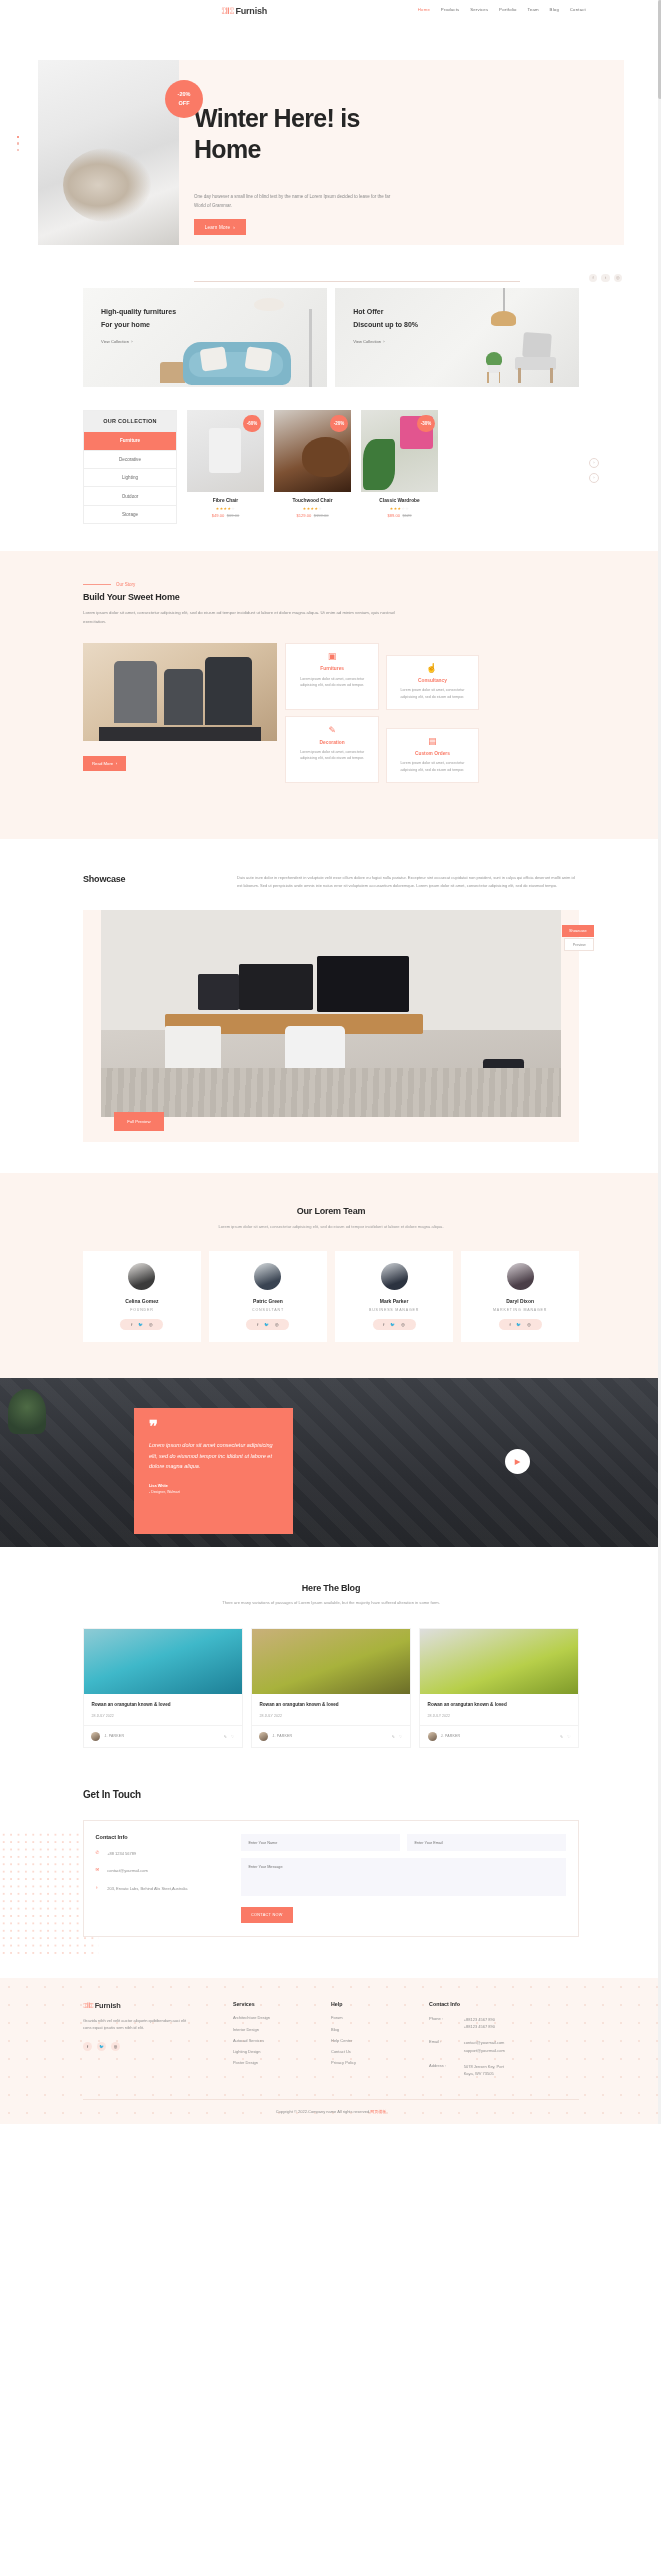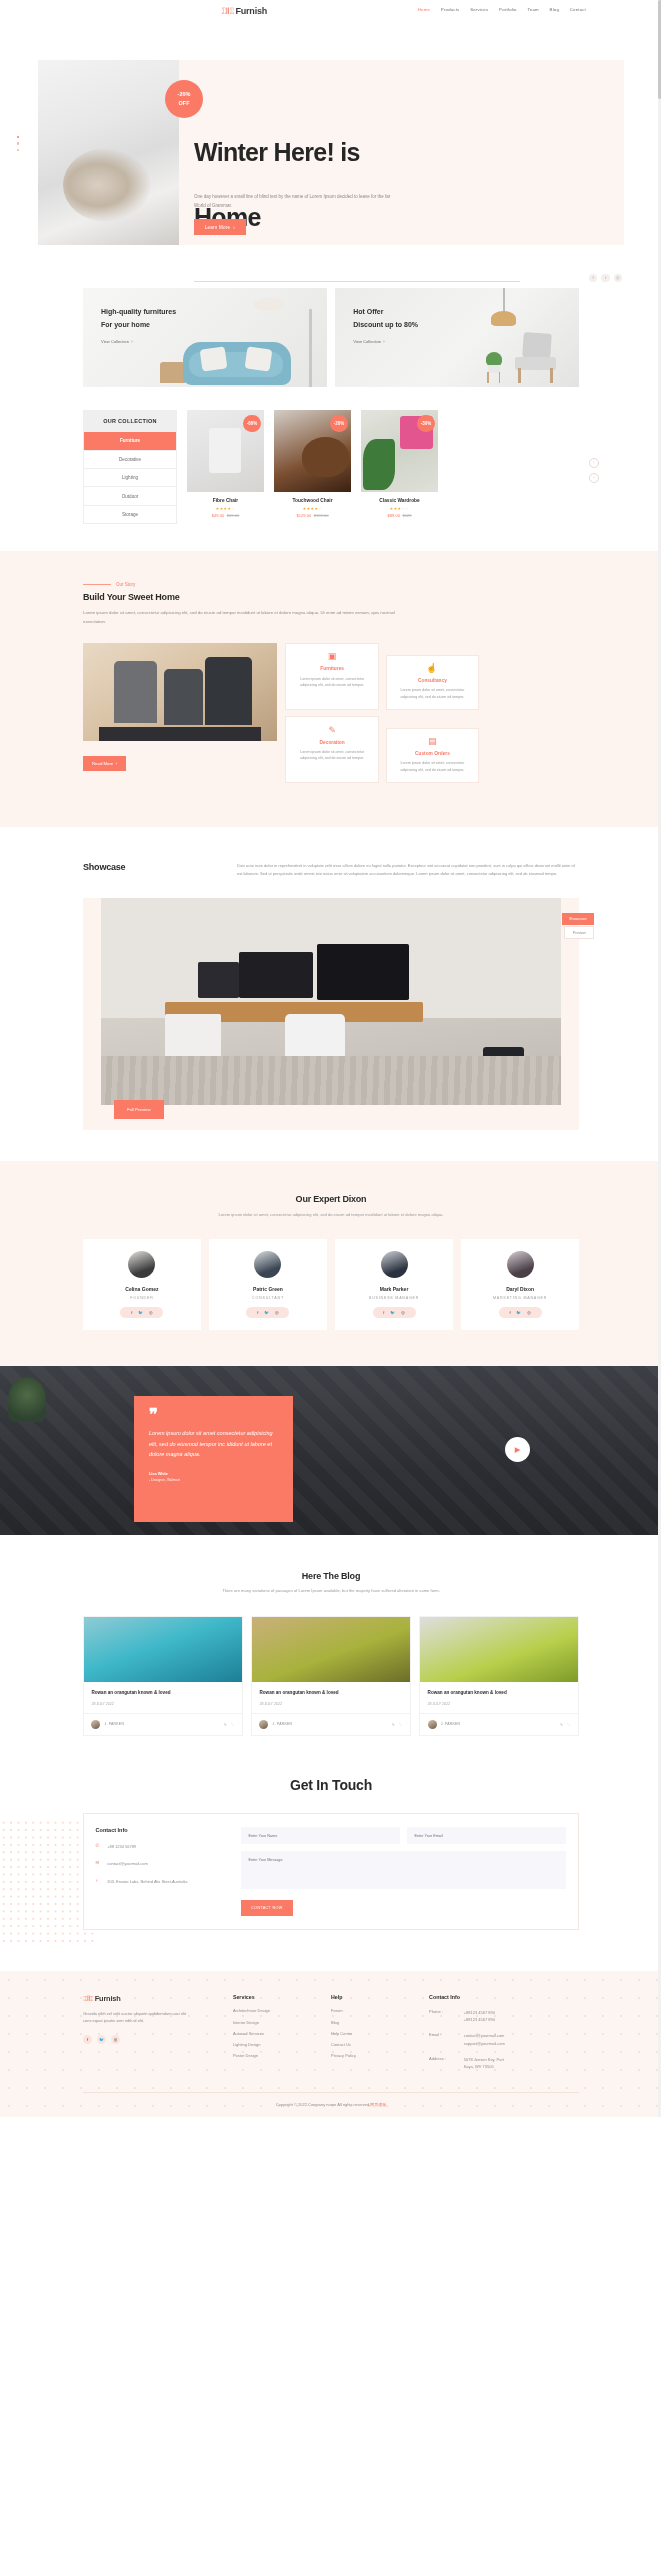--- a/index.html
+++ b/index.html
@@ -44,21 +44,21 @@
   .badge-discount {
     position: absolute; left: 165px; top: 58px; width: 38px; height: 38px;
     border-radius: 50%; background: #fa7a66; color: #fff;
     display: flex; flex-direction: column; align-items: center; justify-content: center;
     font-size: 5.5px; font-weight: bold; line-height: 1.6; z-index: 5;
   }
   .hero-title {
     position: absolute; left: 194px; top: 81px; width: 381px;
     font-size: 25px; font-weight: bold; color: #262626; line-height: 1.25; letter-spacing: -0.7px;
   }
-  .hero-title .u { position: relative; display: inline-block; margin-top: 34px; }
+  .hero-title .u { position: relative; display: inline-block; }
   .hero-title .u:after {
     content: ""; position: absolute; left: 0; right: 0; bottom: 3.3px; height: 2.5px;
     background: #fa9b8c; z-index: -1;
   }
   .hero-sub {
     position: absolute; left: 194px; top: 170px; width: 199px;
     font-size: 4.5px; color: #8a8a8a; line-height: 2;
   }
   .btn-primary {
     display: inline-block; background: #fa7a66; color: #fff; border: 0;
@@ -137,21 +137,21 @@
   .prices { text-align: center; font-size: 4.1px; margin-top: 2.5px; }
   .price-now { color: #fa7a66; }
   .price-old { color: #b9b9b9; text-decoration: line-through; margin-left: 2.5px; }
   .col-arrows { position: absolute; right: -20px; top: 71px; display: flex; flex-direction: column; gap: 5px;}
   .col-arrow {
     width: 10px; height: 10px; border-radius: 50%; border: 0.8px solid #e8d9d4;
     display: flex; align-items: center; justify-content: center; font-size: 4.1px; color: #c9b6b0; cursor: pointer;
   }
 
   
-  .story { background: #fdf4ef; padding: 31px 0 44px 0; margin-top: 26.5px; }
+  .story { background: #fdf4ef; padding: 31px 0 56px 0; margin-top: 26.5px; }
   .eyebrow { display: flex; align-items: center; gap: 5px; font-size: 4.5px; color: #fa7a66; }
   .eyebrow .line { width: 28px; height: 0.8px; background: #fa9b8c; }
   .story-title { font-size: 9px; font-weight: bold; color: #2a2a2a; margin-top: 5.8px; letter-spacing: -0.2px;}
   .story-text { font-size: 4.3px; color: #8e8e8e; line-height: 2.05; margin-top: 6.6px; width: 331px; }
   .story-body { display: flex; gap: 8.3px; margin-top: 16.5px; }
   .story-img {
     width: 194px; height: 98px; position: relative;
     background: linear-gradient(150deg,#e9d9c4 0%,#d9c3a6 45%,#b99e7e 100%);
   }
   .story-img .p1 { position:absolute; left:16%; top:18%; width:22%; height:64%; background:#6d6f73; border-radius:5px 5px 0 0;}
@@ -259,21 +259,21 @@
   .post-author-name { font-size: 3.5px; color: #8e8e8e; letter-spacing: 0.2px; }
   .post-actions { display: flex; gap: 4.1px; font-size: 3.8px; color: #bdbdbd; }
 
   
   .contact { padding: 8.3px 0 41px; position: relative; }
   .contact-dots {
     position: absolute; left: 0; top: 50px; width: 99px; height: 124px;
     background-image: radial-gradient(#fbdbd2 0.8px, transparent 0.8px);
     background-size: 7.4px 7.4px;
   }
-  .contact-title { text-align: center; font-size: 14px; font-weight: bold; color: #2a2a2a; letter-spacing: -0.2px;}
+  .contact-title { font-size: 10px; font-weight: bold; color: #2a2a2a; letter-spacing: -0.2px;}
   .contact-box { display: flex; gap: 0; margin-top: 20px; background: #fff; border: 0.8px solid #f1e7e3; position: relative;}
   .contact-info { width: 157px; padding: 13.2px 11.6px; }
   .contact-info-title { font-size: 5.5px; font-weight: bold; color: #2d2d2d; }
   .ci-row { display: flex; gap: 5px; align-items: flex-start; margin-top: 10px; }
   .ci-icon { color: #fa7a66; font-size: 4.5px; width: 6.6px; }
   .ci-text { font-size: 4px; color: #8e8e8e; line-height: 1.8; }
   .contact-form { flex: 1; padding: 13.2px 11.6px 13.2px 0; }
   .form-row { display: flex; gap: 6.6px; }
   .field {
     background: #f6f6fb; border: 0; font-size: 3.8px; color: #a6a6a6;
@@ -524,21 +524,21 @@
         <div class="sp-floor"></div>
       </div>
       <div class="showcase-tag">Showcase</div>
       <div class="showcase-tag2">Preview</div>
       <button class="btn-full">Full Preview</button>
     </div>
   </div>
 
   <div class="team">
     <div class="wrap">
-      <div class="section-title">Our Expert Dixon</div>
+      <div class="section-title">Our Lorem Team</div>
       <div class="section-sub">Lorem ipsum dolor sit amet, consectetur adipisicing elit, sed do eiusm od tempor incididunt ut labore et dolore magna aliqua.</div>
       <div class="team-grid">
         <div class="member">
           <div class="avatar av1"></div>
           <div class="member-name">Celina Gomez</div>
           <div class="member-role">FOUNDER</div>
           <div class="socials">
             <span>f</span>
             <span>🐦</span>
             <span>◎</span>

